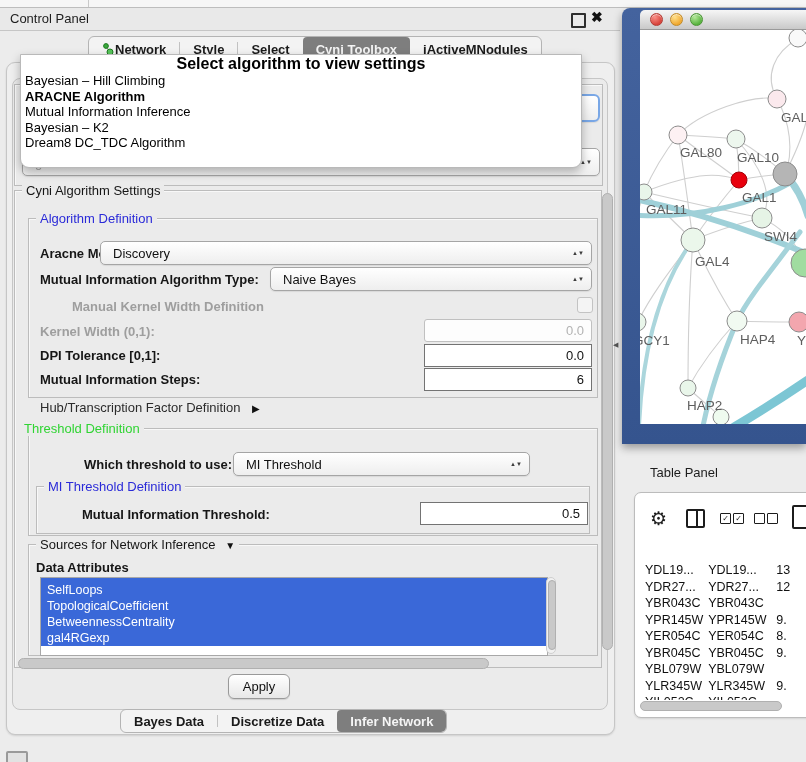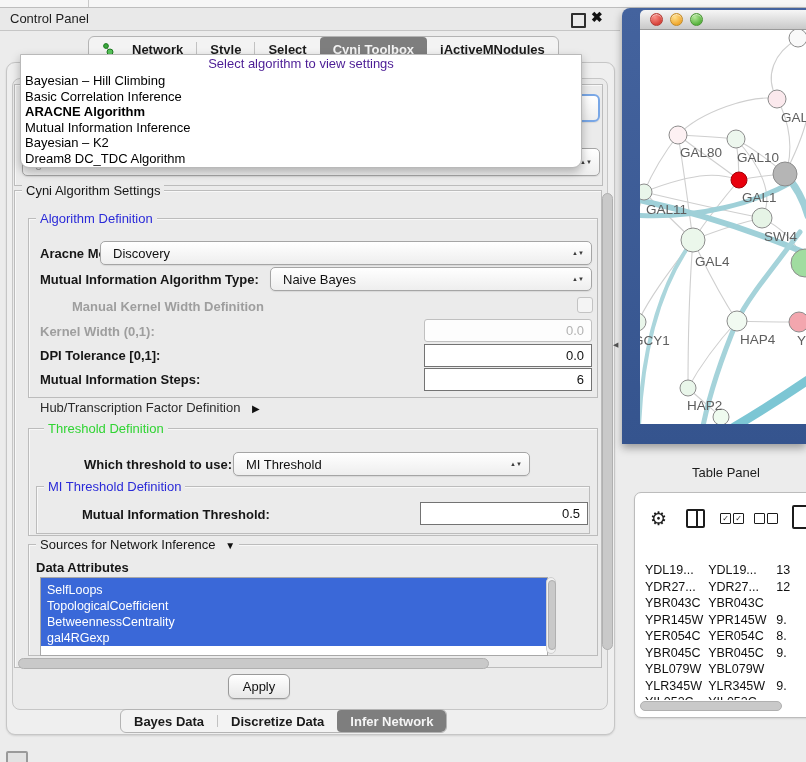--- a/index.html
+++ b/index.html
@@ -9,21 +9,21 @@
   
   .top-strip{left:0;top:0;width:806px;height:7px;background:#f6f6f6;border-bottom:1px solid #bdbdbd;}
   .top-vline{left:88px;top:0;width:1px;height:7px;background:#c9c9c9;}
   
   .cp-title{left:10px;top:11px;font-size:13px;color:#1d1d1d;}
   .float-btn{left:571px;top:13px;width:11px;height:11px;border:2px solid #2e2e2e;border-radius:1px;background:transparent;}
   .close-btn{left:591px;top:9px;font-size:14px;font-weight:bold;color:#111;}
   .cp-title-row{left:0;top:8px;width:620px;height:22px;background:#e9e9e9;border-bottom:1px solid #c6c6c6;}
   
   .tabbar{background:#f3f3f3;border:1px solid #b4b4b4;border-radius:6px;display:flex;align-items:stretch;overflow:hidden;}
-  .tab{display:flex;align-items:center;gap:17px;padding:0 13px;font-size:13px;font-weight:700;color:#1a1a1a;white-space:nowrap;}
+  .tab{display:flex;align-items:center;gap:0;padding:0 13px;font-size:13px;font-weight:700;color:#1a1a1a;white-space:nowrap;}
   .tab.selected{background:#7e7e7e;color:#f5f5f5;border-radius:4px;}
   .tsep{width:1px;background:#c2c2c2;margin:5px 0;}
   
   .outer-panel{left:6px;top:62px;width:607px;height:671px;border:1px solid #c6c6c6;border-radius:9px;background:#efefef;box-shadow:0 1px 2px rgba(0,0,0,.12);}
   .inner-panel{left:12px;top:78px;width:594px;height:630px;border:1px solid #c6c6c6;border-radius:8px;background:#ebebeb;}
   .group{border:1px solid #bcbcbc;box-shadow:inset 1px 1px 0 rgba(255,255,255,.65);}
   .glabel{background:#ebebeb;padding:0 4px;font-size:13px;color:#161616;white-space:nowrap;}
   .glabel.blue{color:#2a2ad8;}
   .glabel.green{color:#30d433;}
   .flabel{font-size:13px;font-weight:bold;color:#161616;white-space:nowrap;}
@@ -37,33 +37,33 @@
   .arrow-glyph{font-size:10px;color:#111;}
   
   .attr-list{background:#ffffff;border:1px solid #a8a8a8;overflow:hidden;}
   .attr-row{height:16px;line-height:16px;background:#3a68d8;color:#ffffff;font-size:12.5px;padding-left:6px;white-space:nowrap;}
   .sb-track-v{background:#f1f1f1;border:1px solid #cfcfcf;border-radius:6px;}
   .sb-thumb{background:#c9c9c9;border:1px solid #b0b0b0;border-radius:6px;}
   
   .apply-btn{background:linear-gradient(#ffffff,#e7e7e7);border:1px solid #999;border-radius:6px;font-size:13px;color:#111;display:flex;align-items:center;justify-content:center;box-shadow:0 1px 1px rgba(0,0,0,.12);}
   
   .popup{left:20px;top:54px;width:560px;height:112px;background:#ffffff;border:1px solid #b9b9b9;border-radius:0 0 9px 9px;box-shadow:0 4px 10px rgba(0,0,0,.28);z-index:40;overflow:hidden;}
-  .popup-hint{height:18px;line-height:18px;text-align:center;font-size:13px;color:#4c1d95;}
+  .popup-hint{height:18px;line-height:18px;text-align:center;font-size:16px;color:#000000;font-weight:bold;}
   .popup-item{height:15.6px;line-height:15.6px;font-size:13px;color:#000;padding-left:4px;white-space:nowrap;}
   .popup-item.bold{font-weight:bold;}
   
   .net-frame{left:622px;top:8px;width:184px;height:436px;background:linear-gradient(#44639e,#35548e);border-radius:8px 0 0 0;box-shadow:0 4px 9px rgba(0,0,0,.35);}
   .net-titlebar{left:640px;top:10px;width:166px;height:20px;background:linear-gradient(#f6f6f6,#c9c9c9);border-bottom:1px solid #9a9a9a;border-radius:5px 0 0 0;display:flex;align-items:center;gap:7px;padding-left:10px;box-sizing:border-box;}
   .light{width:13px;height:13px;border-radius:50%;box-shadow:inset 0 1px 1px rgba(255,255,255,.6);}
   .light.red{background:radial-gradient(circle at 35% 30%,#f98f86,#d8423a 70%);border:1px solid #b13a32;box-sizing:border-box;}
   .light.yellow{background:radial-gradient(circle at 35% 30%,#ffe08a,#f0a830 70%);border:1px solid #c08a28;box-sizing:border-box;}
   .light.green{background:radial-gradient(circle at 35% 30%,#b4e89a,#57b33e 70%);border:1px solid #4a9334;box-sizing:border-box;}
   .net-canvas{left:640px;top:30px;width:166px;height:394px;background:#ffffff;overflow:hidden;}
   
-  .tp-title{left:650px;top:465px;font-size:13px;color:#1d1d1d;margin-left:42px;}
+  .tp-title{left:650px;top:465px;font-size:13px;color:#1d1d1d;}
   .tp-box{left:634px;top:492px;width:172px;height:224px;background:#ffffff;border:1px solid #bcbcbc;border-radius:7px 0 0 7px;box-shadow:0 1px 2px rgba(0,0,0,.1);}
   .tb-icon{position:absolute;color:#1c1c1c;}
   .col-icon{width:15px;height:15px;border:2px solid #1c1c1c;border-radius:2px;}
   .col-icon:after{content:"";position:absolute;left:50%;top:0;width:2px;height:100%;background:#1c1c1c;}
   .chk{width:9px;height:9px;border:1.5px solid #1c1c1c;border-radius:1px;font-size:8px;line-height:9px;text-align:center;color:#1c1c1c;}
   .doc-icon{width:15px;height:20px;border:2px solid #1c1c1c;border-radius:2px;background:#fff;}
   .th-row{left:640px;top:540px;width:166px;height:22px;display:flex;}
   .th-cell{height:22px;line-height:22px;font-size:12.5px;color:#1b1b1b;text-align:center;box-sizing:border-box;border:1px solid #b3b3b3;border-left:none;background:#e2e2e2;overflow:hidden;white-space:nowrap;}
   .th-cell.hl{background:#b7dbe9;border-color:#9dbeca;}
   .th-cell:first-child{border-left:1px solid #b3b3b3;}
@@ -120,21 +120,20 @@
   <div class="abs combo" style="left:22px;top:94px;width:578px;height:28px;box-sizing:border-box;border:2px solid #79a7e6;border-radius:6px;"></div>
   <div class="abs combo" style="left:22px;top:148px;width:578px;height:28px;box-sizing:border-box;color:#a2a2a2;">
     <span>galFiltered.sif default node</span>
     <span class="stepper">▲▼</span>
   </div>
 
   <div class="abs popup">
     <div class="popup-hint">Select algorithm to view settings</div>
     <div id="popup-items">
         <div class="popup-item">Bayesian – Hill Climbing</div>
-        <div class="popup-item">Basic Correlation Inference</div>
         <div class="popup-item bold">ARACNE Algorithm</div>
         <div class="popup-item">Mutual Information Inference</div>
         <div class="popup-item">Bayesian – K2</div>
         <div class="popup-item">Dream8 DC_TDC Algorithm</div>
       </div>
   </div>
 
   <div class="abs group" style="left:14px;top:190px;width:586px;height:476px;"></div>
   <div class="abs glabel" style="left:22px;top:183px;">Cyni Algorithm Settings</div>
 
@@ -170,21 +169,21 @@
   <div class="abs field" style="left:424px;top:368px;width:168px;height:23px;box-sizing:border-box;">
     <span>6</span>
   </div>
 
   <div class="abs plain-label" style="left:40px;top:400px;">
     <span>Hub/Transcription Factor Definition</span>
     <span class="arrow-glyph" style="margin-left:8px;">▶</span>
   </div>
 
   <div class="abs group" style="left:28px;top:428px;width:568px;height:106px;"></div>
-  <div class="abs glabel green" style="left:44px;top:421px;text-align:center;">Threshold Definition</div>
+  <div class="abs glabel green" style="left:20px;top:421px;text-align:center;">Threshold Definition</div>
 
   <div class="abs flabel" style="left:84px;top:457px;">Which threshold to use:</div>
   <div class="abs combo" style="left:233px;top:452px;width:297px;height:24px;box-sizing:border-box;">
     <span>MI Threshold</span>
     <span class="stepper">▲▼</span>
   </div>
 
   <div class="abs group" style="left:36px;top:486px;width:552px;height:46px;"></div>
   <div class="abs glabel blue" style="left:44px;top:479px;">MI Threshold Definition</div>
 

